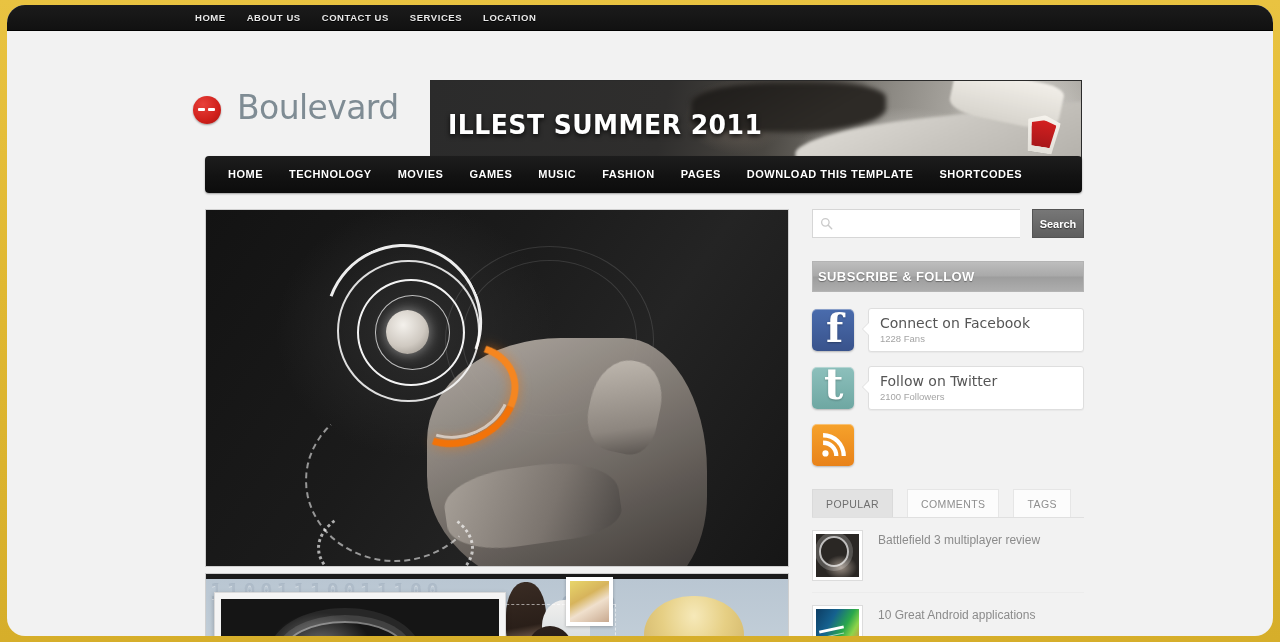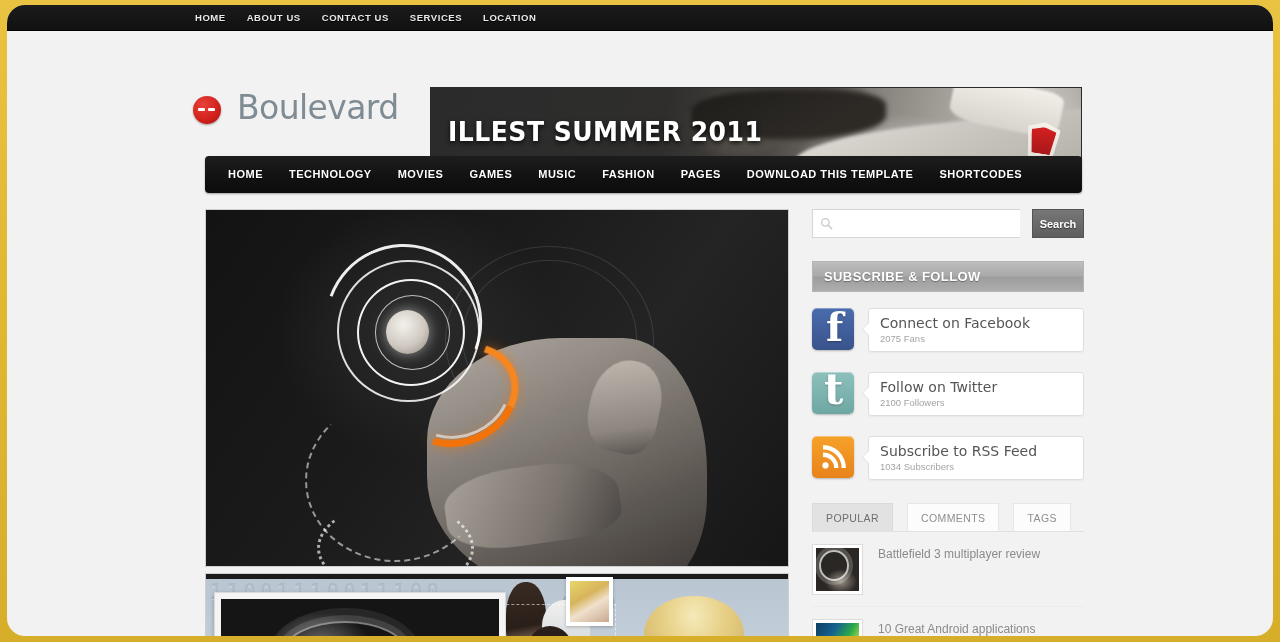--- a/index.html
+++ b/index.html
@@ -95,21 +95,21 @@
     font-weight: 400;
     color: #7f8c94;
     letter-spacing: -.6px;
     font-family: "DejaVu Sans", sans-serif;
     line-height: 1;
   }
 
   
   #banner {
     position: absolute;
-    left: 423px; top: 56px;
+    left: 423px; top: 49px;
     width: 652px; height: 81px;
     background: #2e2e2e;
     overflow: hidden;
     border: 1px solid #2a2a2a;
   }
   .banner-photo {
     position: absolute; inset: 0;
     background:
       radial-gradient(ellipse 150px 70px at 72% 95%, #cfcdc8 0%, rgba(207,205,200,0) 70%),
       radial-gradient(ellipse 120px 120px at 92% 60%, #d6d4cf 0%, rgba(214,212,207,0) 68%),
@@ -460,32 +460,32 @@
   .widget-title {
     height: 31px;
     background: linear-gradient(180deg,#bdbdbd 0%,#a9a9a9 48%,#9d9d9d 52%,#adadad 100%);
     color: #fff;
     font-size: 13px;
     font-weight: 700;
     letter-spacing: .4px;
     text-transform: uppercase;
     display: flex;
     align-items: center;
-    padding-left: 11px;
+    padding-left: 5px;
     text-shadow: 0 1px 1px rgba(0,0,0,.35);
     border: 1px solid #b4b4b4;
     margin-bottom: 16px;
     font-family: "Liberation Sans", sans-serif;
   }
 
   
   .social-row {
     display: flex;
-    align-items: flex-start;
-    margin-bottom: 20px;
+    align-items: center;
+    margin-bottom: 14px;
     position: relative;
   }
   .social-icon {
     width: 42px; height: 42px;
     border-radius: 5px;
     flex: 0 0 auto;
     position: relative;
     box-shadow: inset 0 1px 0 rgba(255,255,255,.35), 0 1px 2px rgba(0,0,0,.25);
     overflow: hidden;
   }
@@ -721,43 +721,39 @@
           </div>
           <button id="search-button" type="submit">Search</button>
         </form>
 
         <div class="widget-title">SUBSCRIBE &amp; FOLLOW</div>
 
         <div class="social-row">
           <div class="social-icon si-fb"></div>
           <div class="social-body">
             <div class="social-title">Connect on Facebook</div>
-            <div class="social-sub">2075 Fans</div>
+            <div class="social-sub">1228 Fans</div>
           </div>
         </div>
 
         <div class="social-row">
           <div class="social-icon si-tw"></div>
           <div class="social-body">
             <div class="social-title">Follow on Twitter</div>
             <div class="social-sub">2100 Followers</div>
           </div>
         </div>
 
         <div class="social-row">
           <div class="social-icon si-rss">
             <svg class="rss-glyph" width="25" height="25" viewBox="0 0 24 24">
               <circle cx="4.3" cy="19.6" r="3" fill="#fff"></circle>
               <path d="M2 11.4a10.6 10.6 0 0 1 10.6 10.6h4.1A14.7 14.7 0 0 0 2 7.3z" fill="#fff"></path>
               <path d="M2 4.2A17.8 17.8 0 0 1 19.8 22h4.1A21.9 21.9 0 0 0 2 .1z" fill="#fff"></path>
             </svg>
-          </div>
-          <div class="social-body">
-            <div class="social-title">Subscribe to RSS Feed</div>
-            <div class="social-sub">1034 Subscribers</div>
           </div>
         </div>
 
         <div id="tabs">
           <div class="tab active">POPULAR</div>
           <div class="tab">COMMENTS</div>
           <div class="tab">TAGS</div>
         </div>
 
         <div>

